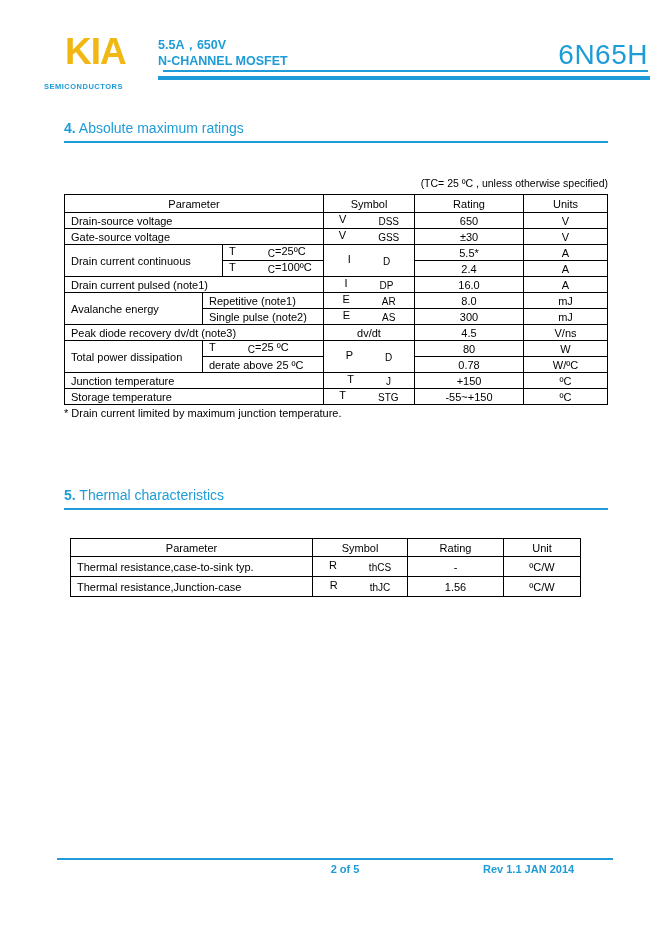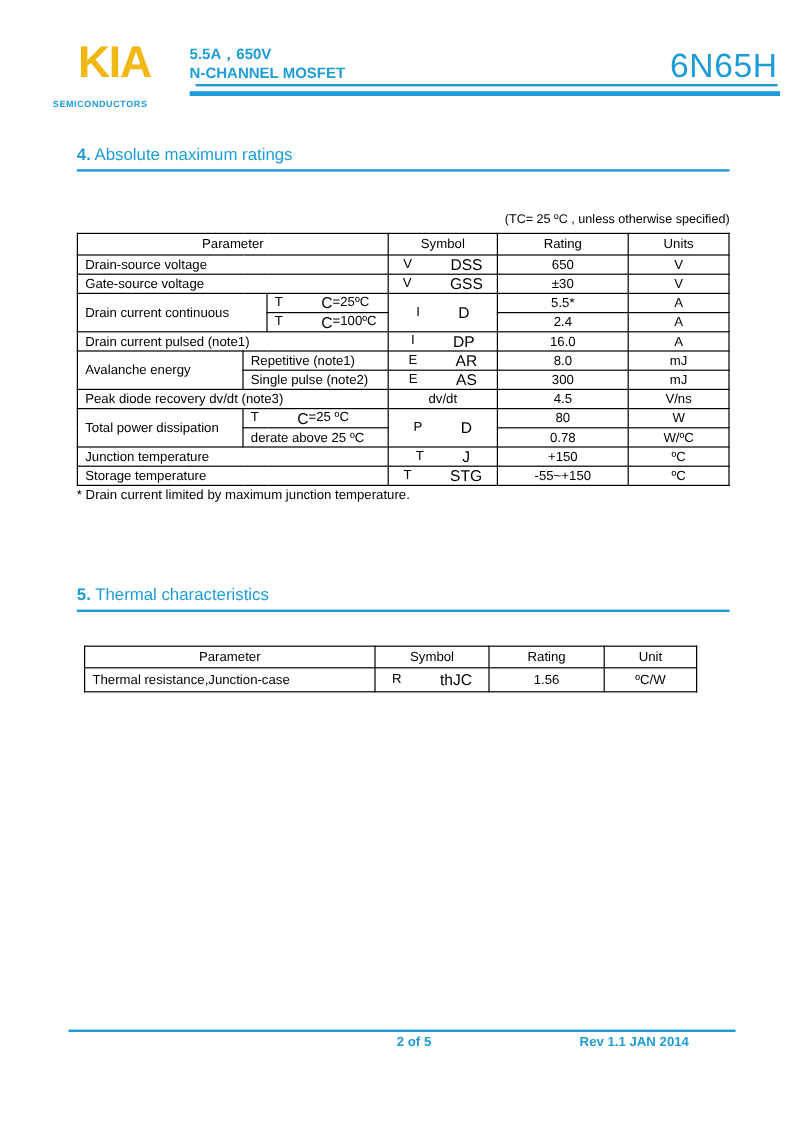--- a/index.html
+++ b/index.html
@@ -32,21 +32,21 @@
   table { border-collapse:collapse; table-layout:fixed; position:absolute;
           font-size:11px; color:var(--ink); }
   td { border:1px solid #000; height:16px; line-height:12px; padding:0 2px;
        vertical-align:middle; overflow:hidden; white-space:nowrap; }
   .amr   { left:64px; top:194px; width:543px; }
   .therm { left:70px; top:538px; width:510px; }
   .therm td { height:20px; }
   .th-row td { height:18px; }
   .c { text-align:center; }
   .param { text-align:left; padding-left:6px; }
-  .sb { font-size:13px; vertical-align:-2px; letter-spacing:0;padding-left:32px; }
+  .sb { font-size:10px; vertical-align:-2px; letter-spacing:0;padding-left:32px; }
   .footnote { position:absolute; left:64px; top:407px; font-size:11px; }
   
   .footer-line { position:absolute; left:57px; top:858px; width:556px; height:2px; background:var(--accent); }
   .footer-page { position:absolute; left:300px; top:863px; width:90px; text-align:center;
                  font-size:11px; font-weight:bold; color:var(--accent); }
   .footer-rev  { position:absolute; left:483px; top:863px; font-size:11px; font-weight:bold;
                  color:var(--accent); }
 </style>
 </head>
 <body>
@@ -172,20 +172,26 @@
       <col style="width:77px">
     </colgroup>
   <tbody>
       <tr class="th-row">
     <td class="c">Parameter</td>
     <td class="c">Symbol</td>
     <td class="c">Rating</td>
     <td class="c">Unit</td>
   </tr>
   <tr>
+    <td class="param">Thermal resistance,case-to-sink typ.</td>
+    <td class="c"><span>R</span><span class="sb">thCS</span></td>
+    <td class="c">-</td>
+    <td class="c">ºC/W</td>
+  </tr>
+  <tr>
     <td class="param">Thermal resistance,Junction-case</td>
     <td class="c"><span>R</span><span class="sb">thJC</span></td>
     <td class="c">1.56</td>
     <td class="c">ºC/W</td>
   </tr>
 </tbody>
   </table>
 
 <div class="footer-line"></div>
 <div class="footer-page">2 of 5</div>

